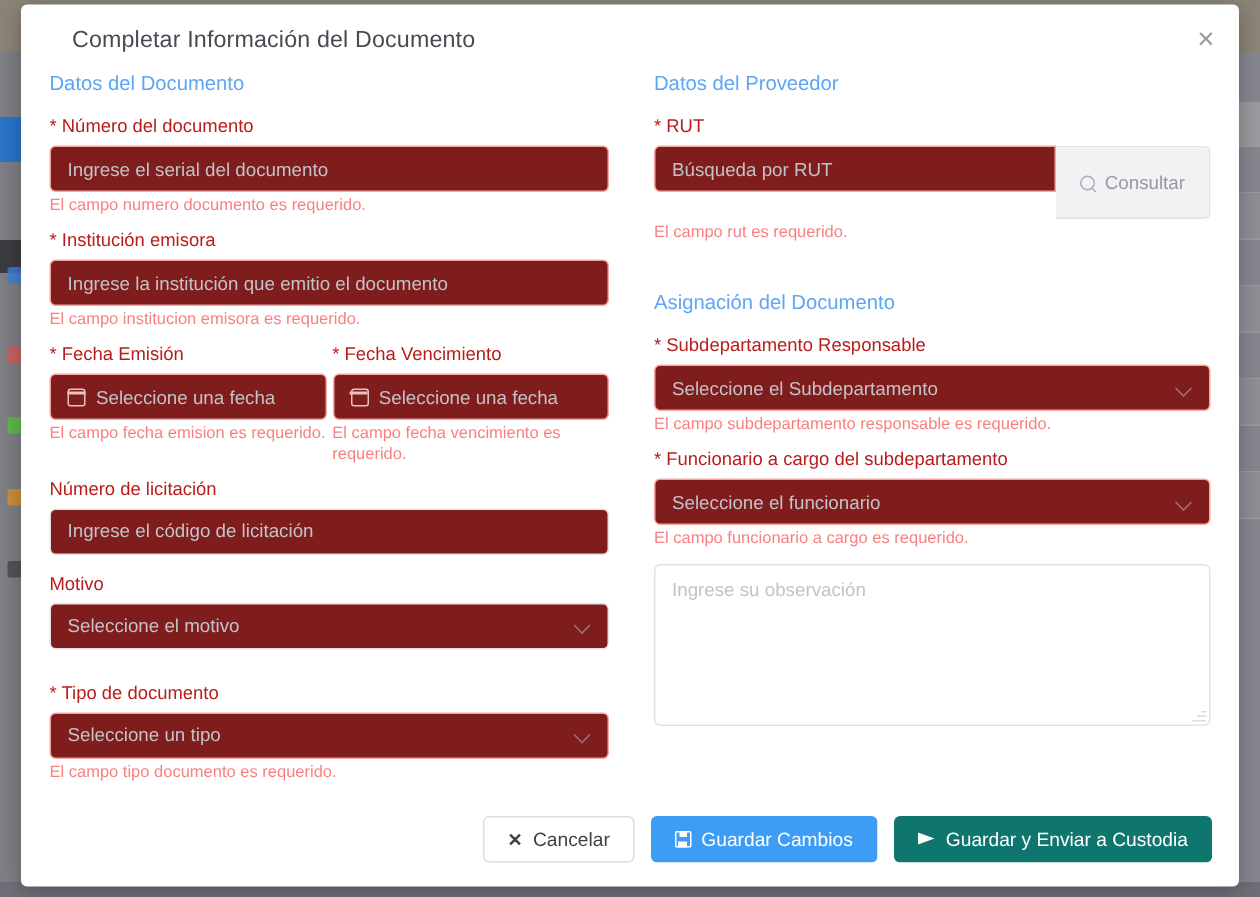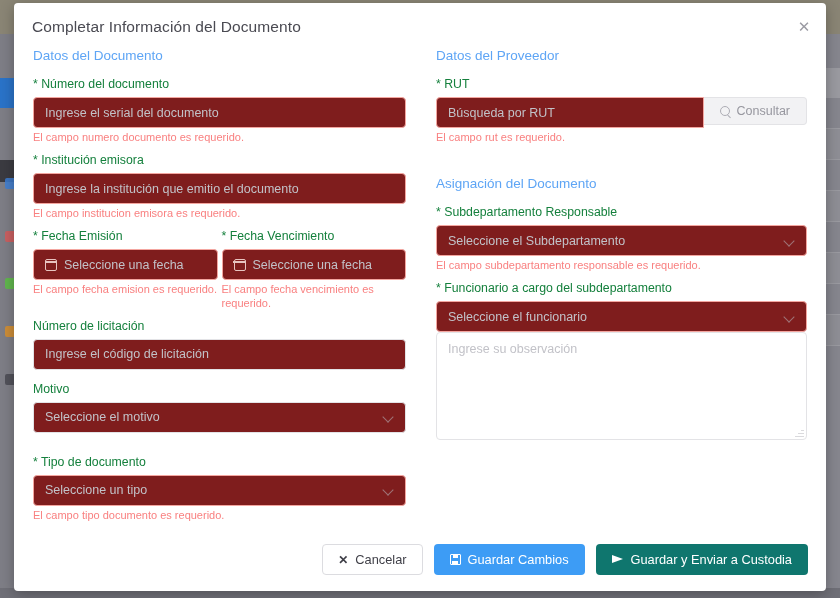--- a/index.html
+++ b/index.html
@@ -62,20 +62,21 @@
     background: #ffffff;
     border-radius: 4px;
     box-shadow: 0 3px 14px rgba(0,0,0,.28);
     display: flex; flex-direction: column;
     overflow: hidden;
   }
   #modal-header {
     position: relative;
     padding: 15px 18px 6px 18px;
     flex: 0 0 auto;
+    margin-left: 16px;
   }
   #modal-title {
     font-size: 15.5px; color: #4a4a52; font-weight: normal;
     letter-spacing: .1px;
   }
   #close-btn {
     position: absolute; right: 12px; top: 13px;
     width: 20px; height: 20px;
     display: flex; align-items: center; justify-content: center;
     color: #9b9ba3; font-size: 15px; line-height: 1;
@@ -96,21 +97,21 @@
 
   .section-title {
     color: #5ea5f5; font-size: 13.5px;
     margin: 6px 0 14px 0;
   }
   .col-right .section-title { margin-top: 6px; }
   .section-title.second { margin-top: 32px; margin-bottom: 14px; }
 
   .field { margin-bottom: 0; }
   .label {
-    font-size: 12.3px; color: #15803d;
+    font-size: 12.3px; color: #b91c1c;
     margin-bottom: 6px; display: block;
     font-weight: normal;
   }
 
   .control {
     width: 100%; height: 31px;
     border: 1px solid #e3e3e6;
     border-radius: 4px;
     background: #7f1d1d;
     font-size: 12.5px;
@@ -160,21 +161,21 @@
   .err .cal-icon::before { background: #e8c4c0; }
 
   
   .input-group { display: flex; width: 100%; }
   .input-group .control {
     border-top-right-radius: 0; border-bottom-right-radius: 0;
     flex: 1 1 auto; min-width: 0;
   }
   .btn-consultar {
     flex: 0 0 auto;
-    height: 28px;
+    height: 49px;
     background: #f2f2f4;
     border: 1px solid #e3e3e6;
     border-left: none;
     border-top-right-radius: 4px; border-bottom-right-radius: 4px;
     color: #97979f; font-size: 12.5px;
     padding: 0 16px;
     display: flex; align-items: center; gap: 7px;
     cursor: pointer;
     font-family: "Liberation Sans", sans-serif;
   }
@@ -390,20 +391,21 @@
         </div>
         <div class="err-msg">El campo subdepartamento responsable es requerido.</div>
       </div>
 
       <div class="field">
         <label class="label">* Funcionario a cargo del subdepartamento</label>
         <div class="control err select">
           <span class="placeholder">Seleccione el funcionario</span>
           <span class="chev"></span>
         </div>
+        <div class="err-msg">El campo funcionario a cargo es requerido.</div>
       </div>
 
       <div class="field">
         <div class="textarea">
           <span class="placeholder">Ingrese su observación</span>
           <span class="resize-grip">
             <i></i>
               <i></i>
               <i></i>
           </span>

